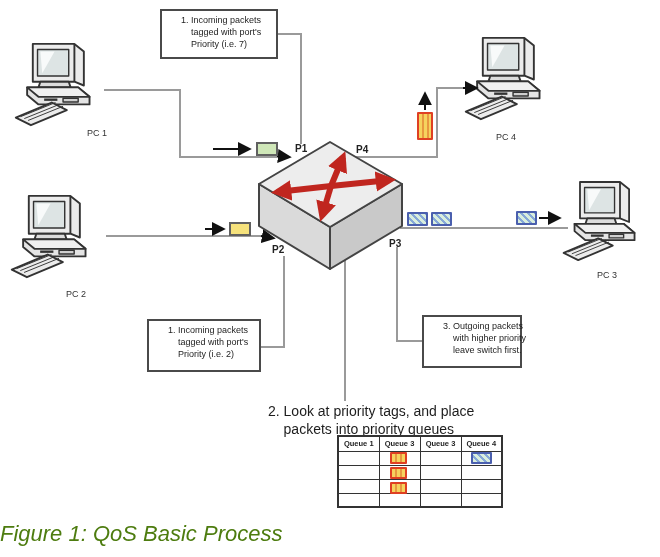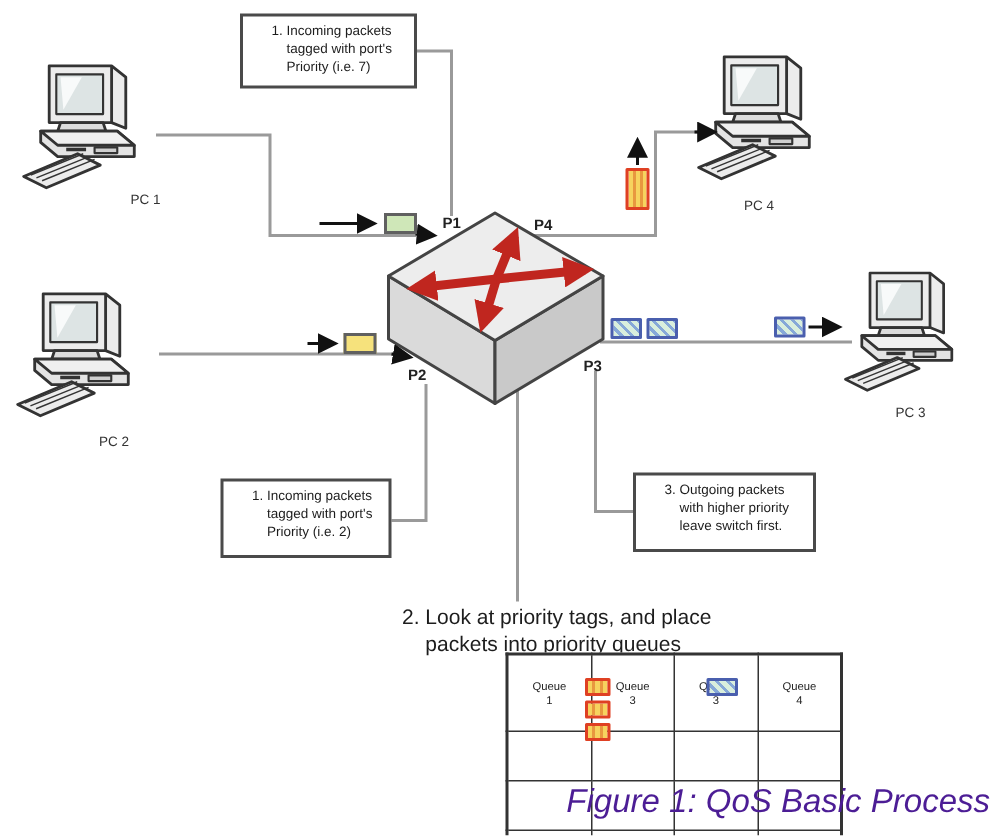--- a/index.html
+++ b/index.html
@@ -29,28 +29,28 @@
     background:repeating-linear-gradient(90deg,#f6d35e 0 3px,#e8983f 3px 5px);
     border:2px solid #df4023; border-radius:1px;
   }
   .pkt-blue {
     background:repeating-linear-gradient(45deg,#d9eedd 0 3px,#86a8d8 3px 5px);
     border:2px solid #4a5fae; border-radius:1px;
   }
 
   #queue-table { position:absolute; left:337px; top:435px; border-collapse:collapse; border:2px solid #333; background:#fff; }
   #queue-table th, #queue-table td {
-    border:1px solid #333; width:41px; height:14px; padding:16px;
-    font-size:7.5px; font-weight:normal; text-align:center; color:#222;
+    border:1px solid #333; width:41px; height:14px; padding:0;
+    font-size:7.5px; font-weight:bold; text-align:center; color:#222;
   }
   #queue-table th { height:15px; }
 
   #caption {
-    position:absolute; left:0; top:521px; width:660px; text-align:right;
-    font-size:22px; font-style:italic; color:#4c1d95;
+    position:absolute; left:0; top:521px; width:660px; text-align:left;
+    font-size:22px; font-style:italic; color:#4d7c0f;
   }
 </style>
 </head>
 <body>
 
 <div id="canvas">
 
   <svg id="diagram-svg" width="660" height="557" viewBox="0 0 660 557">
     <defs>
       <marker id="mk-black" viewBox="0 0 10 10" refX="8" refY="5" markerWidth="7" markerHeight="7" orient="auto">
@@ -123,21 +123,21 @@
     <text class="port-label" x="272" y="253">P2</text>
     <text class="port-label" x="389" y="247">P3</text>
   </svg>
 
   <div class="callout" style="left:160px; top:9px;   width:118px; height:50px;">1. Incoming packets
     tagged with port's
     Priority (i.e. 7)</div>
   <div class="callout" style="left:147px; top:319px; width:114px; height:53px;">1. Incoming packets
     tagged with port's
     Priority (i.e. 2)</div>
-  <div class="callout" style="left:422px; top:315px; width:122px; height:53px;">3. Outgoing packets
+  <div class="callout" style="left:422px; top:315px; width:100px; height:53px;">3. Outgoing packets
     with higher priority
     leave switch first.</div>
   <div class="note" style="left:268px; top:402px;">2. Look at priority tags, and place
     packets into priority queues</div>
 
   <div class="pc-label" style="left:75px;  top:128px;">PC 1</div>
   <div class="pc-label" style="left:54px;  top:289px;">PC 2</div>
   <div class="pc-label" style="left:585px; top:270px;">PC 3</div>
   <div class="pc-label" style="left:484px; top:132px;text-align:center;">PC 4</div>
 

